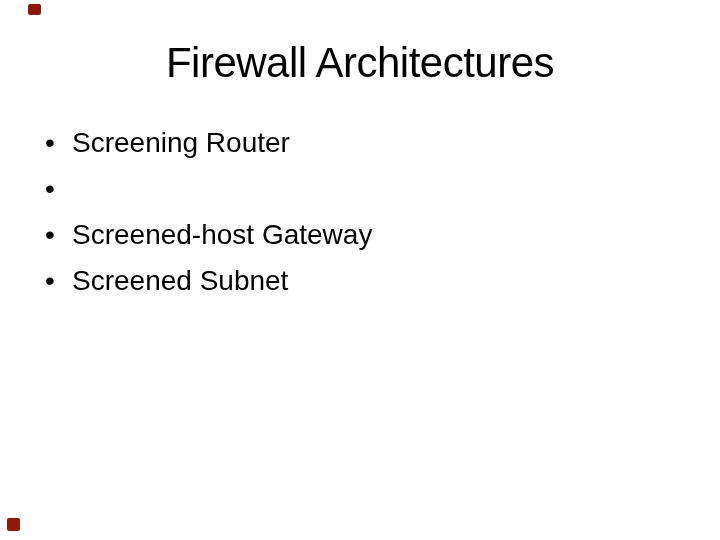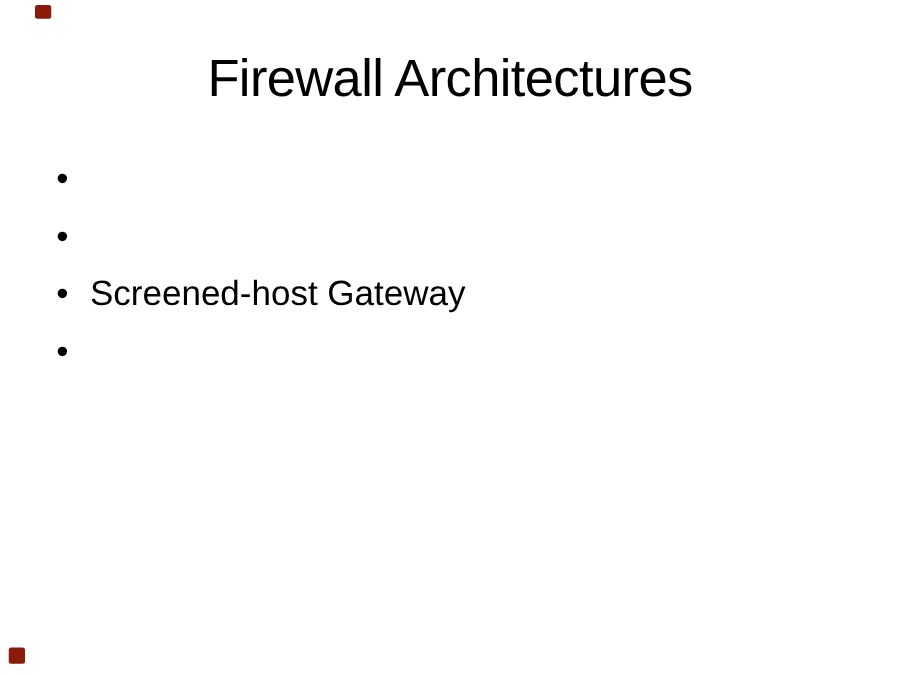--- a/index.html
+++ b/index.html
@@ -79,26 +79,28 @@
 
   <div class="corner-mark tl" style="background: rgb(139, 26, 10);"></div>
 
   <div class="corner-mark bl" style="background: rgb(139, 26, 10);"></div>
 
   <h1 class="slide-title">Firewall Architectures</h1>
 
   <ul class="bullet-list">
     <li class="bullet-item">
       <span class="bullet-marker">•</span>
+      <span class="bullet-text">Screening Router</span>
     </li>
     <li class="bullet-item">
       <span class="bullet-marker">•</span>
     </li>
     <li class="bullet-item">
       <span class="bullet-marker">•</span>
       <span class="bullet-text">Screened-host Gateway</span>
     </li>
     <li class="bullet-item">
       <span class="bullet-marker">•</span>
+      <span class="bullet-text">Screened Subnet</span>
     </li>
   </ul>
 
 </div>
 
 </body></html>

